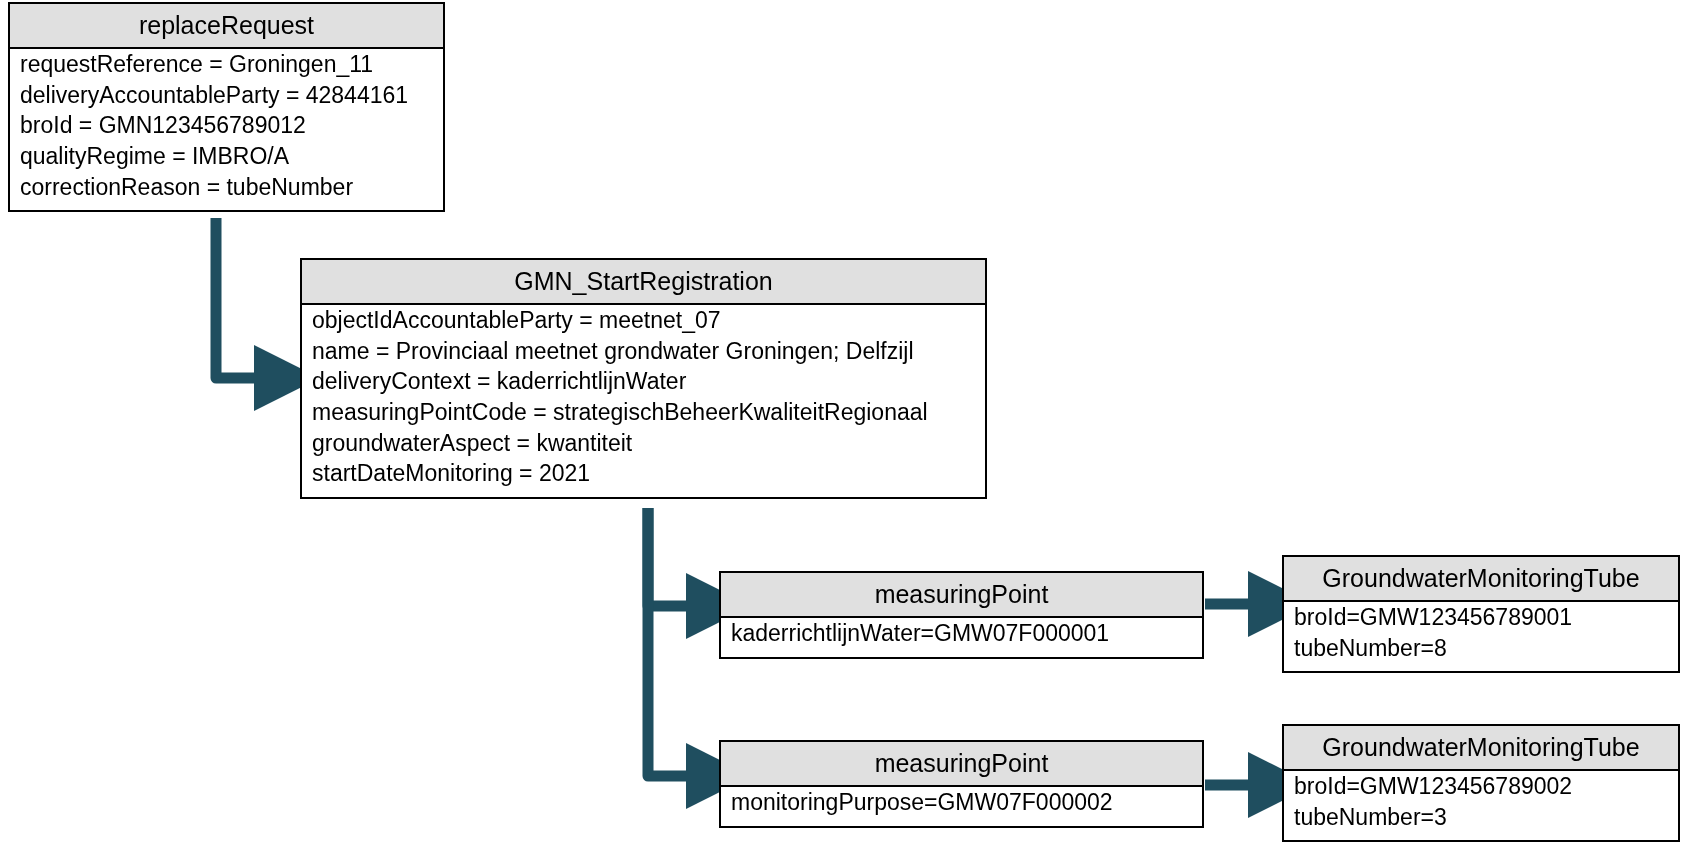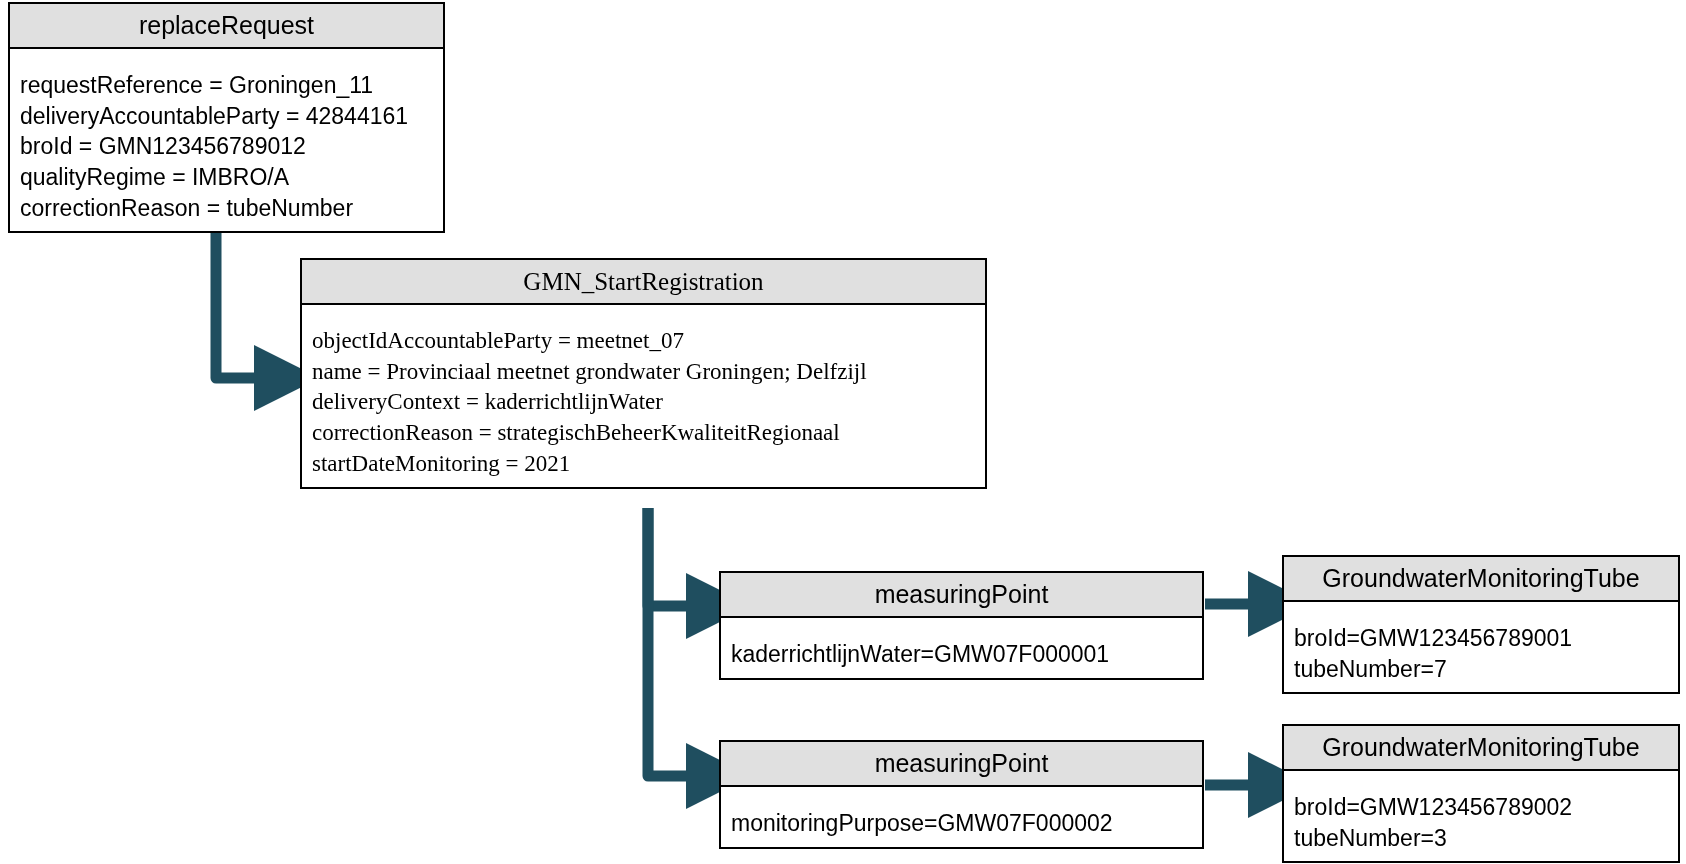--- a/index.html
+++ b/index.html
@@ -30,21 +30,21 @@
     border-bottom: 2px solid #000000;
     text-align: center;
     font-size: 25px;
     line-height: 1.25;
     padding: 6px 8px;
     white-space: nowrap;
     overflow: hidden;
   }
   .node-body {
     box-sizing: border-box;
-    padding: 21px 10px 8px 10px;
+    padding: 0 10px 8px 10px;
     font-size: 23px;
     line-height: 1.33;
   }
   .node-body .attr {
     white-space: nowrap;
     overflow: hidden;
   }
   svg.arrows {
     position: absolute;
     left: 0;
@@ -81,43 +81,44 @@
     <div class="node-header">replaceRequest</div>
     <div class="node-body">
       <div class="attr">requestReference = Groningen_11</div>
       <div class="attr">deliveryAccountableParty = 42844161</div>
       <div class="attr">broId = GMN123456789012</div>
       <div class="attr">qualityRegime = IMBRO/A</div>
       <div class="attr">correctionReason = tubeNumber</div>
     </div>
   </div>
 
-  <div class="node" style="left:300px; top:258px; width:687px;font-family:Liberation Serif, serif;">
+  <div class="node" style="left:300px; top:258px; width:687px;">
     <div class="node-header">GMN_StartRegistration</div>
     <div class="node-body">
       <div class="attr">objectIdAccountableParty = meetnet_07</div>
       <div class="attr">name = Provinciaal meetnet grondwater Groningen; Delfzijl</div>
       <div class="attr">deliveryContext = kaderrichtlijnWater</div>
-      <div class="attr">correctionReason = strategischBeheerKwaliteitRegionaal</div>
+      <div class="attr">measuringPointCode = strategischBeheerKwaliteitRegionaal</div>
+      <div class="attr">groundwaterAspect = kwantiteit</div>
       <div class="attr">startDateMonitoring = 2021</div>
     </div>
   </div>
 
   <div class="node" style="left:719px; top:571px; width:485px;">
     <div class="node-header">measuringPoint</div>
     <div class="node-body">
       <div class="attr">kaderrichtlijnWater=GMW07F000001</div>
     </div>
   </div>
 
   <div class="node" style="left:1282px; top:555px; width:398px;">
     <div class="node-header">GroundwaterMonitoringTube</div>
     <div class="node-body">
       <div class="attr">broId=GMW123456789001</div>
-      <div class="attr">tubeNumber=7</div>
+      <div class="attr">tubeNumber=8</div>
     </div>
   </div>
 
   <div class="node" style="left:719px; top:740px; width:485px;">
     <div class="node-header">measuringPoint</div>
     <div class="node-body">
       <div class="attr">monitoringPurpose=GMW07F000002</div>
     </div>
   </div>
 

